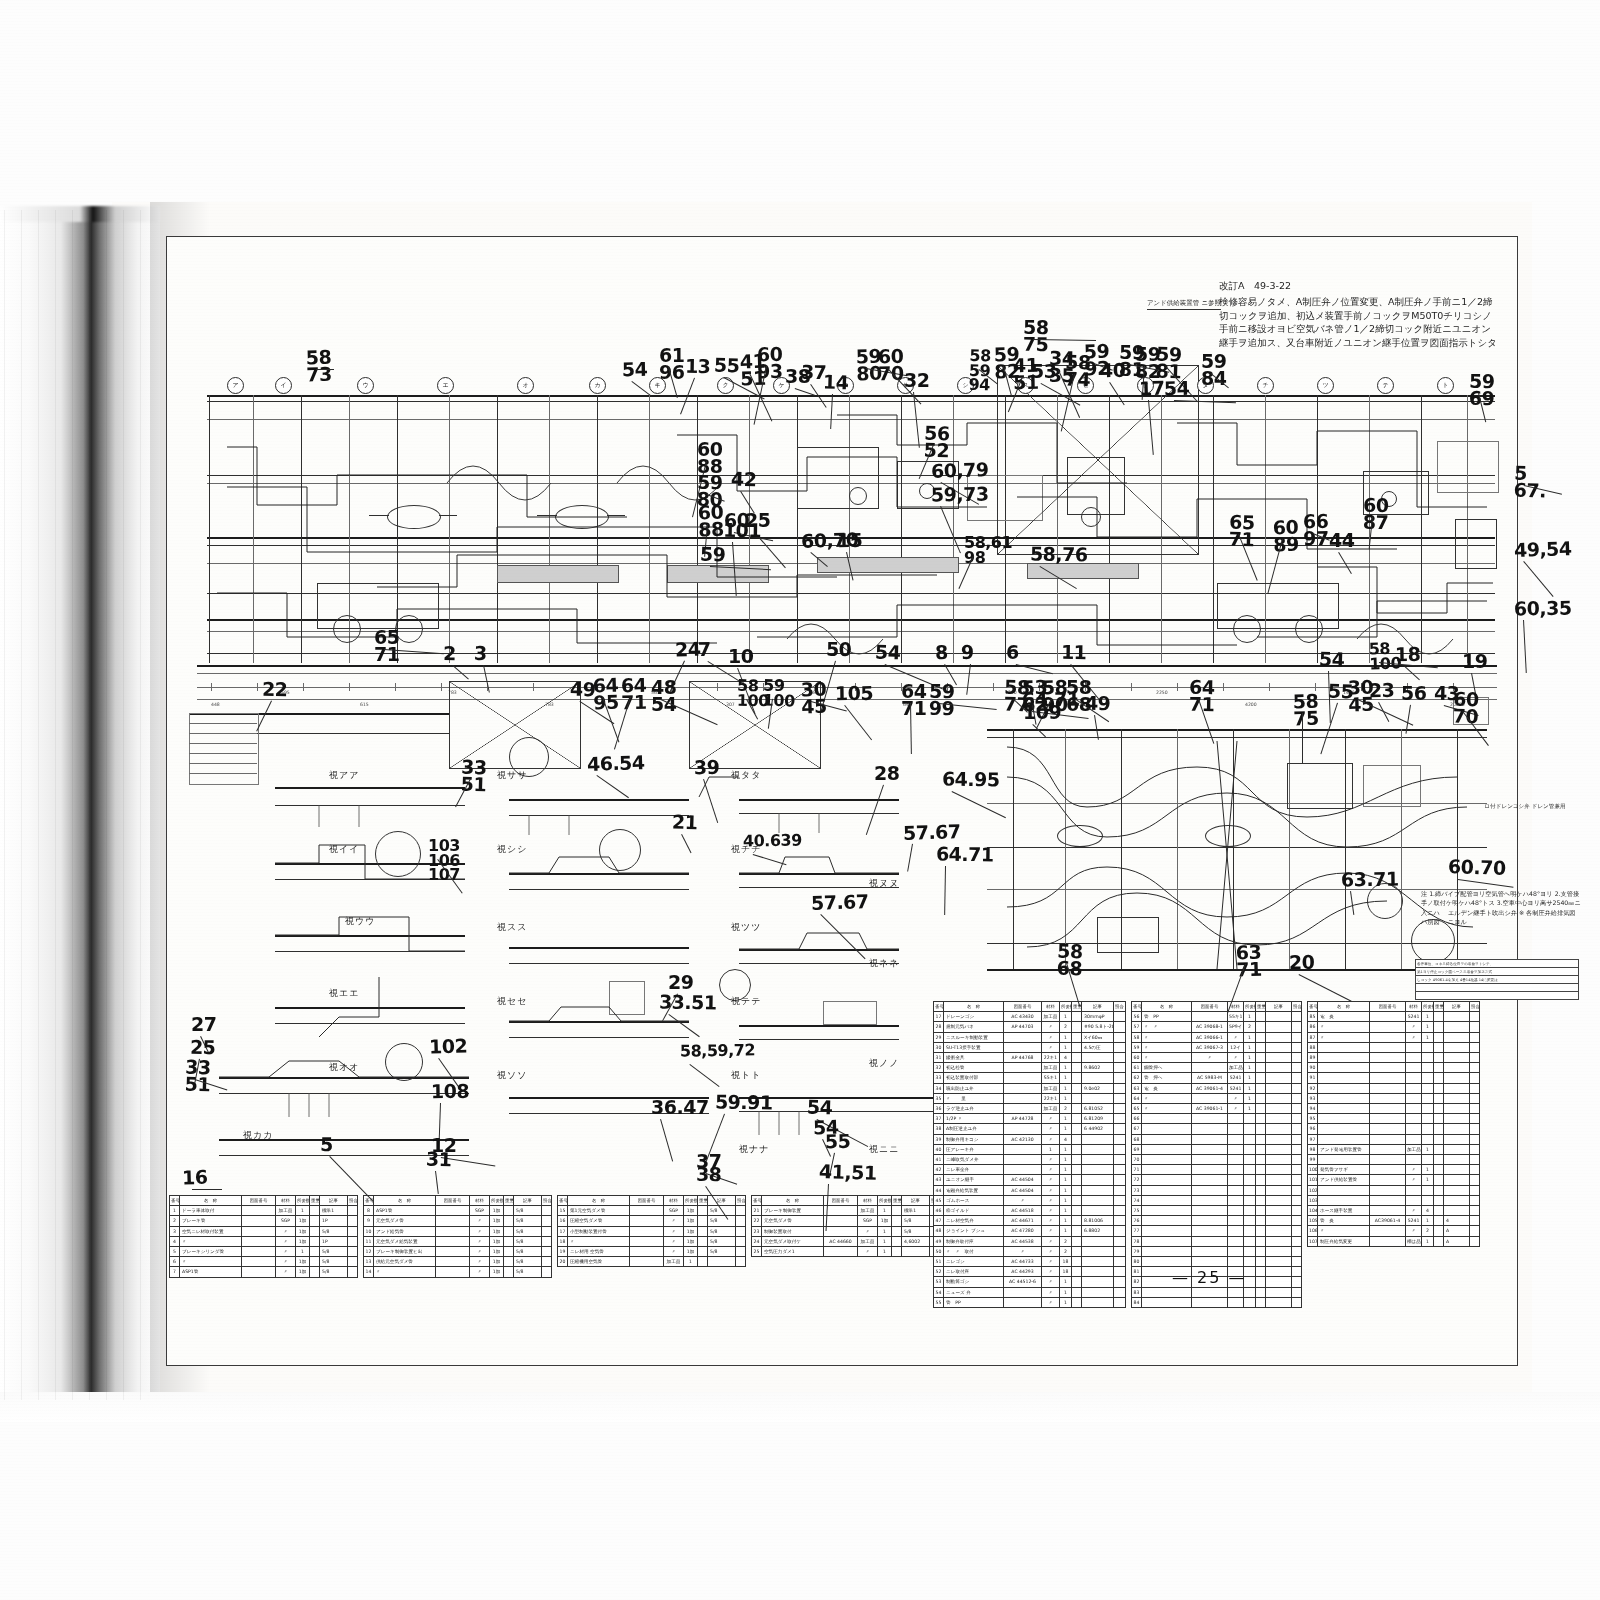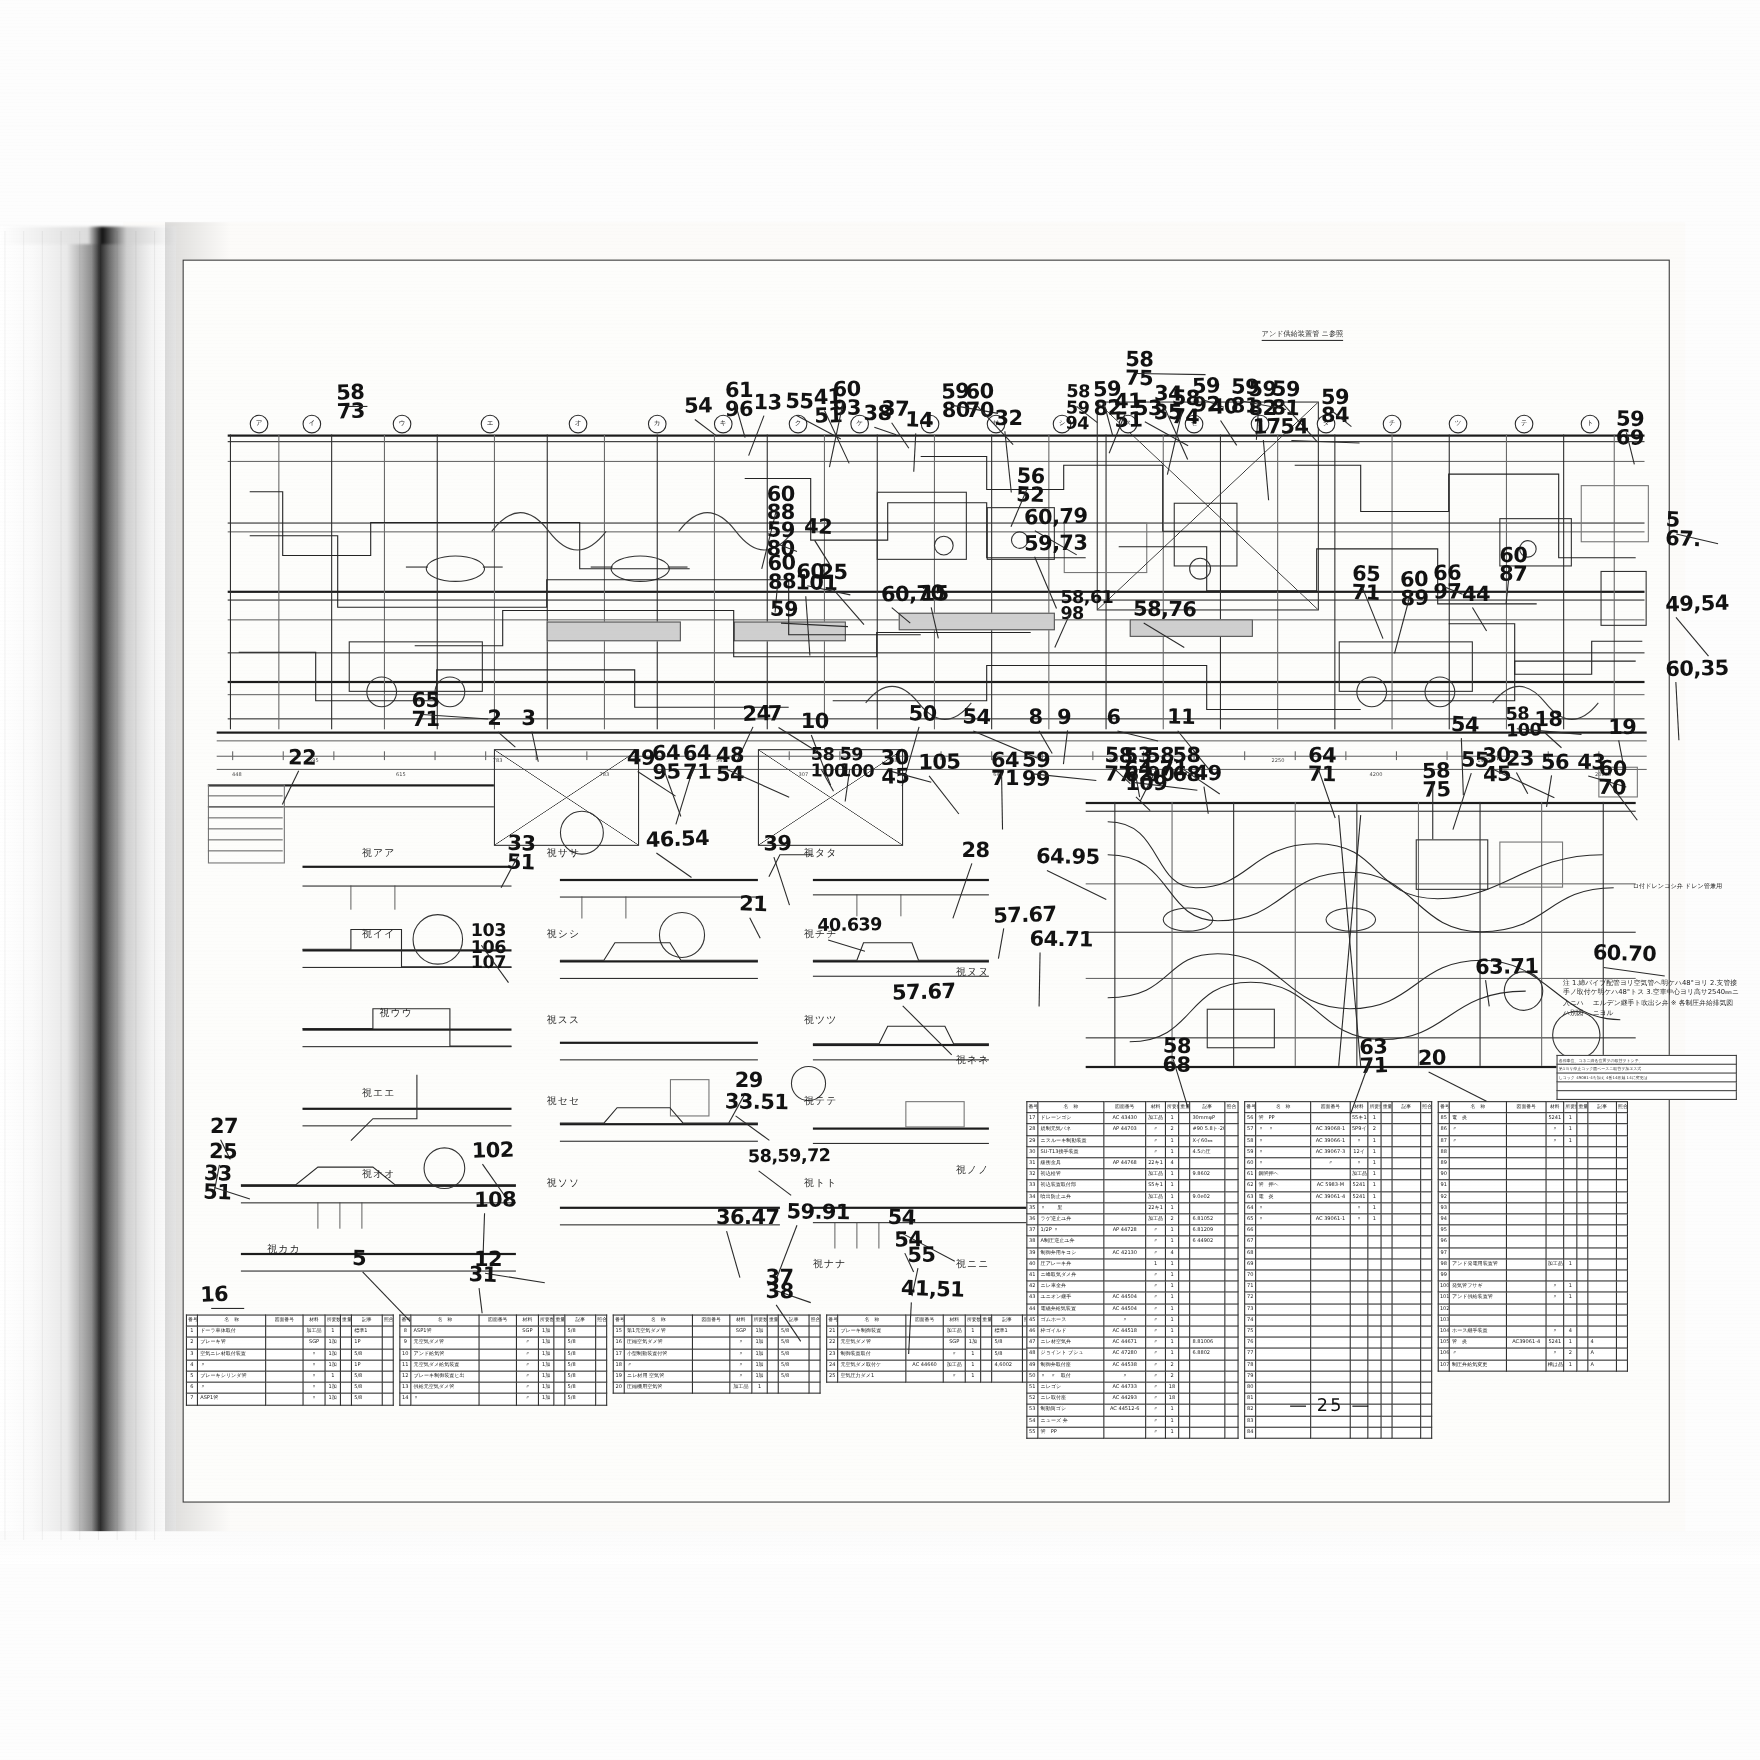--- a/index.html
+++ b/index.html
@@ -163,20 +163,24 @@
 <div id="photo">
 
   <div class="page-sheet"></div>
   <div class="gutter"></div>
   <div class="gutter-top"></div>
   <div class="page-shadow-left"></div>
   <div class="page-edge-bottom"></div>
 
   <div id="frame">
 
+    <div class="jp" id="rev-note" style="left:1052px;top:42px;width:278px;">
+      <div class="rev-head">改訂A　49-3-22</div>
+      <div class="rev-body">検修容易ノタメ、A制圧弁ノ位置変更、A制圧弁ノ手前ニ1／2締切コックヲ追加、初込メ装置手前ノコックヲM50T0チリコシノ手前ニ移設オヨビ空気バネ管ノ1／2締切コック附近ニユニオン継手ヲ追加ス、又台車附近ノユニオン継手位置ヲ図面指示トシタ</div>
+    </div>
 
     <div class="jp" id="amend-callout" style="left:958px;top:62px;width:118px;">
       <span class="ul">アンド供給装置管
 ニ参照</span>
     </div>
 
     <div id="main-elev" style="position:absolute;left:30px;top:150px;width:1300px;height:290px;">
 
       <div class="hl thick" style="left:10px;top:8px;width:1288px;"></div>
       <div class="hl" style="left:10px;top:14px;width:1288px;"></div>

